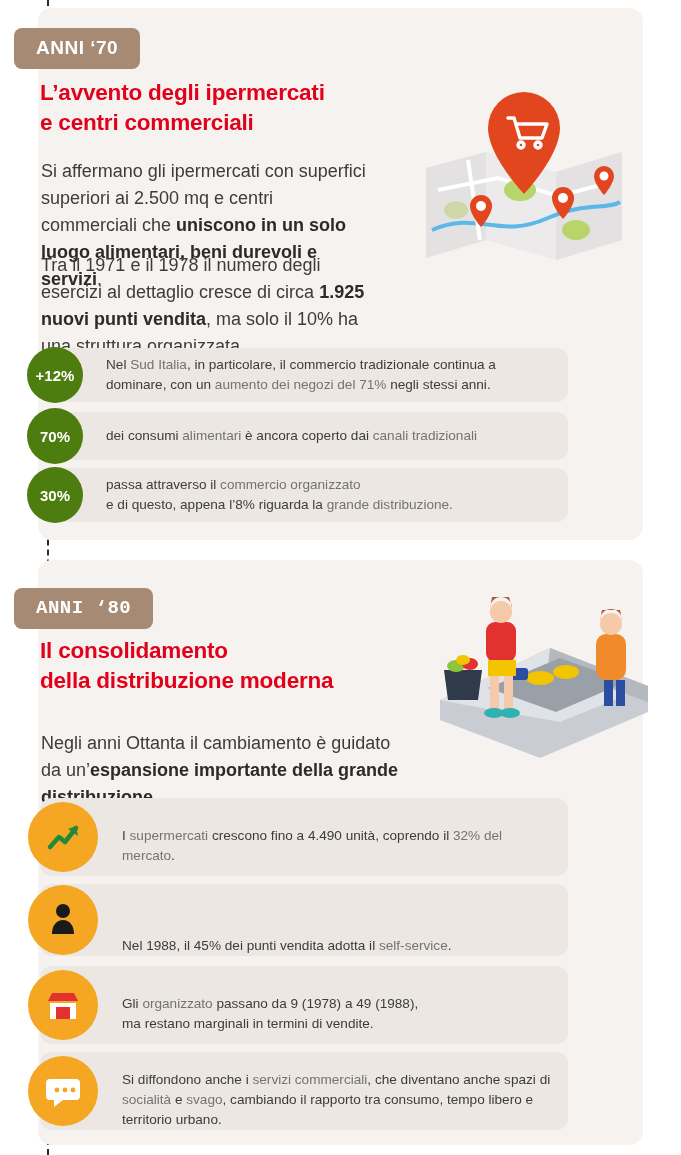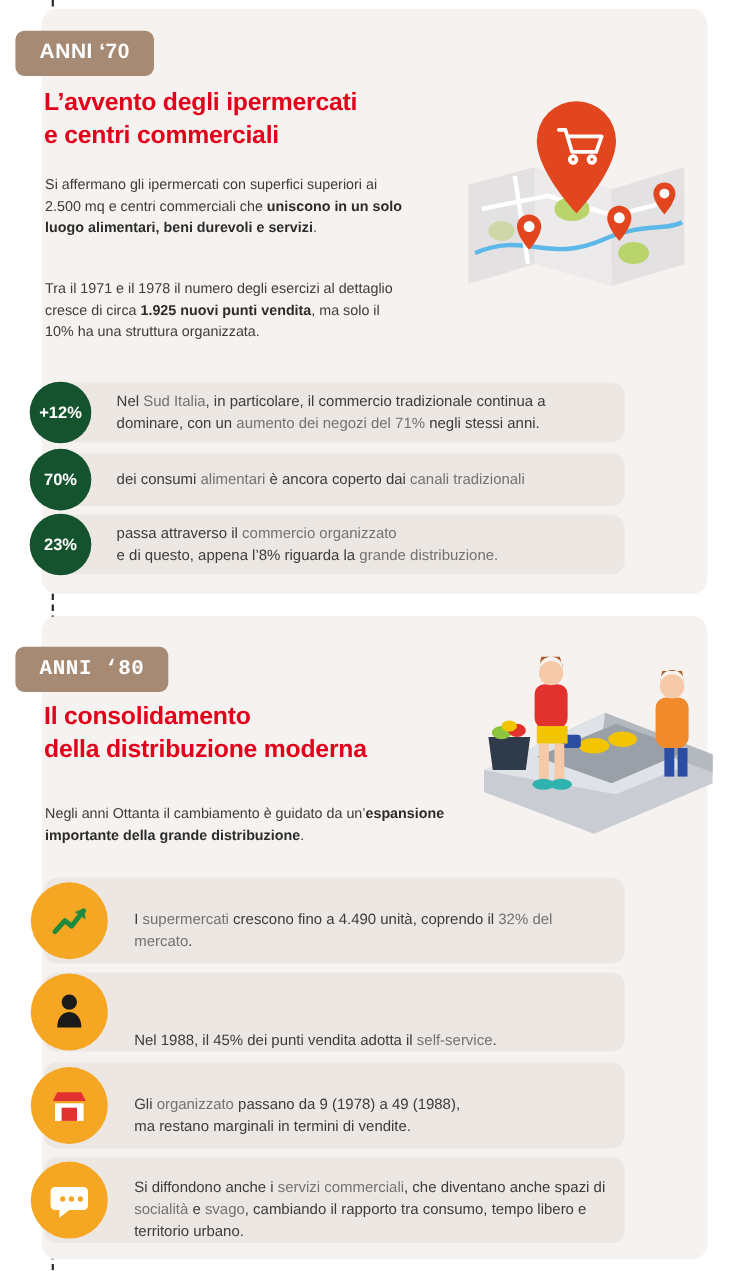--- a/index.html
+++ b/index.html
@@ -59,21 +59,21 @@
     line-height: 1.33;
     letter-spacing: -0.2px;
   }
   #headline-70 { top: 78px; width: 360px; }
   #headline-80 { top: 636px; width: 360px; }
 
   .para {
     position: absolute;
     left: 41px;
     color: #3c3c3c;
-    font-size: 13px;
+    font-size: 18px;
     line-height: 1.5;
   }
   .para b { font-weight: bold; color: #2b2b2b; }
 
   
   .stat-row {
     position: absolute;
     left: 40px;
     width: 528px;
     background: #ece7e2;
@@ -90,21 +90,21 @@
   }
   .stat-text b { color: #737373; font-weight: normal; }
 
   .bubble {
     position: absolute;
     left: -13px;
     top: 50%;
     transform: translateY(-50%);
     width: 56px; height: 56px;
     border-radius: 50%;
-    background: #14532d;
+    background: #4d7c0f;
     color: #ffffff;
     font-size: 15px;
     font-weight: bold;
     display: flex;
     align-items: center;
     justify-content: center;
     text-align: right;
   }
 
   
@@ -198,21 +198,21 @@
     <div class="bubble">+12%</div>
     <div class="stat-text">Nel <b>Sud Italia</b>, in particolare, il commercio tradizionale continua a dominare, con un <b>aumento dei negozi del 71%</b> negli stessi anni.</div>
   </div>
 
   <div class="stat-row" style="top:412px; height:48px;">
     <div class="bubble">70%</div>
     <div class="stat-text">dei consumi <b>alimentari</b> è ancora coperto dai <b>canali tradizionali</b></div>
   </div>
 
   <div class="stat-row" style="top:468px; height:54px;">
-    <div class="bubble">23%</div>
+    <div class="bubble">30%</div>
     <div class="stat-text">passa attraverso il <b>commercio organizzato</b><br>e di questo, appena l’8% riguarda la <b>grande distribuzione.</b></div>
   </div>
 
   <div class="section" id="section-80"></div>
 
   <div class="era-badge" style="left:14px; top:588px;font-family:Liberation Mono, monospace;">ANNI ‘80</div>
 
   <div class="headline" id="headline-80">
     <span>Il consolidamento</span><br>
     <span>della distribuzione moderna</span>

